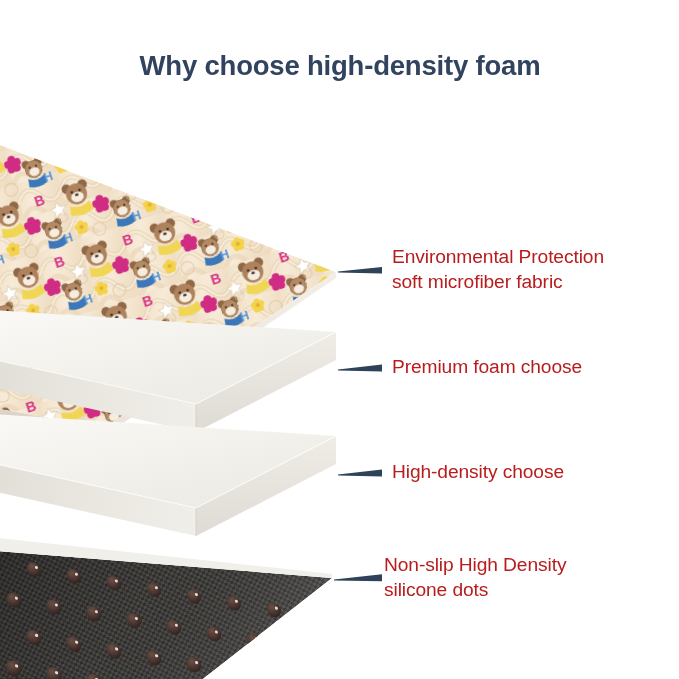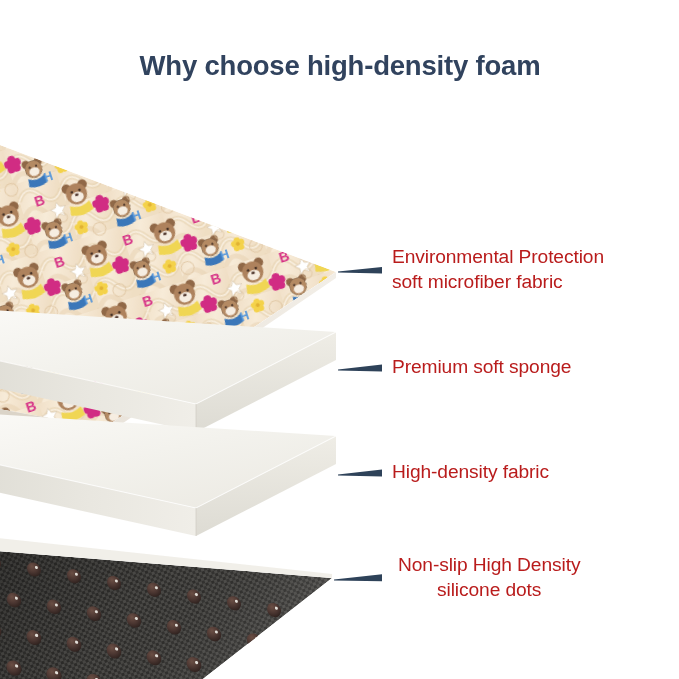--- a/index.html
+++ b/index.html
@@ -53,21 +53,21 @@
     color: #b91c1c;
     font-size: 19.2px;
     line-height: 1.30;
     font-weight: normal;
     letter-spacing: -0.1px;
     white-space: pre-line;
   }
   .callout.c0 { left: 392px; top: 245px; }
   .callout.c1 { left: 392px; top: 355px; }
   .callout.c2 { left: 392px; top: 460px; }
-  .callout.c3 { left: 398px; top: 553px; text-align: center; }
+  .callout.c3 { left: 384px; top: 553px; }
 </style>
 </head>
 <body>
 
 <div id="stage">
 
   <div class="title-block">
     <span class="title-line">Why choose high-density foam</span>
   </div>
 
@@ -457,20 +457,20 @@
       <polygon points="338,271.4 382,267.0 382,273.6 338,272.6" fill="#2e4259"></polygon>
       <polygon points="338,369.4 382,364.6 382,371.4 338,370.6" fill="#2e4259"></polygon>
       <polygon points="338,474.4 382,469.6 382,476.4 338,475.6" fill="#2e4259"></polygon>
       <polygon points="334,579.4 382,574.2 382,581.2 334,580.6" fill="#2e4259"></polygon>
     </g>
   </svg>
 
   <div class="callout c0">Environmental Protection
 soft microfiber fabric</div>
 
-  <div class="callout c1">Premium soft sponge</div>
-
-  <div class="callout c2">High-density fabric</div>
+  <div class="callout c1">Premium foam choose</div>
+
+  <div class="callout c2">High-density choose</div>
 
   <div class="callout c3">Non-slip High Density
 silicone dots</div>
 
 </div>
 
 </body></html>

